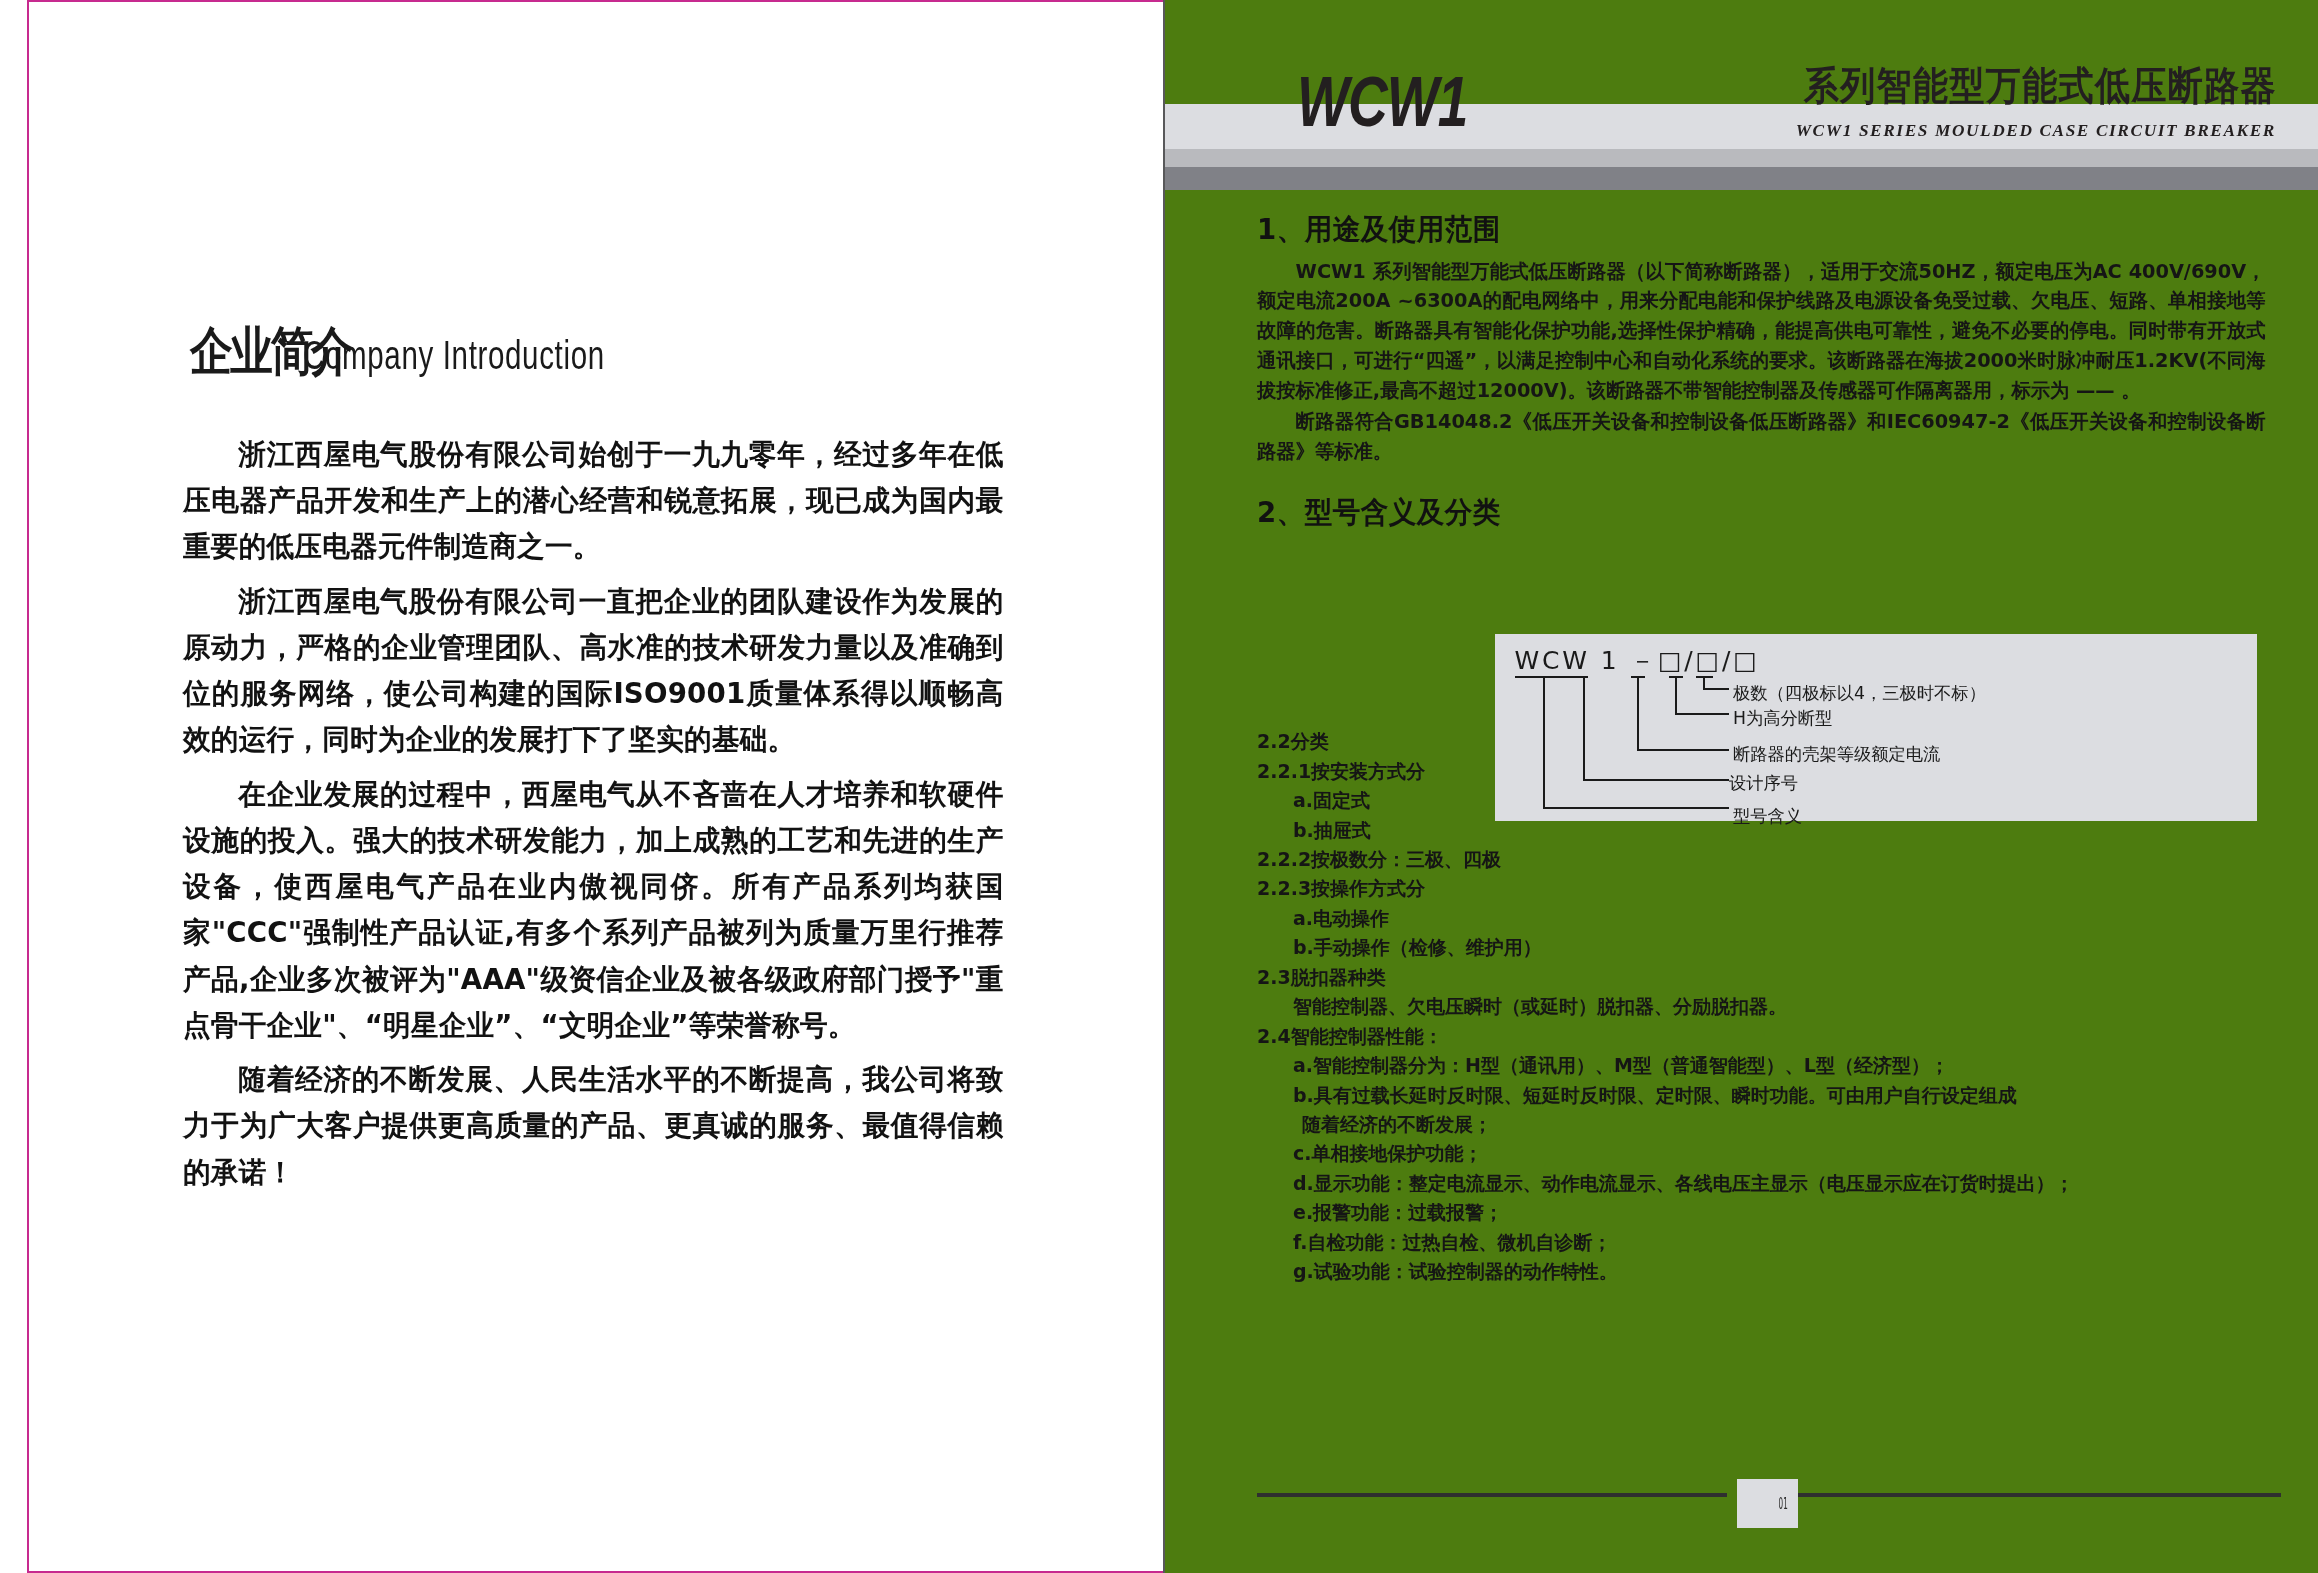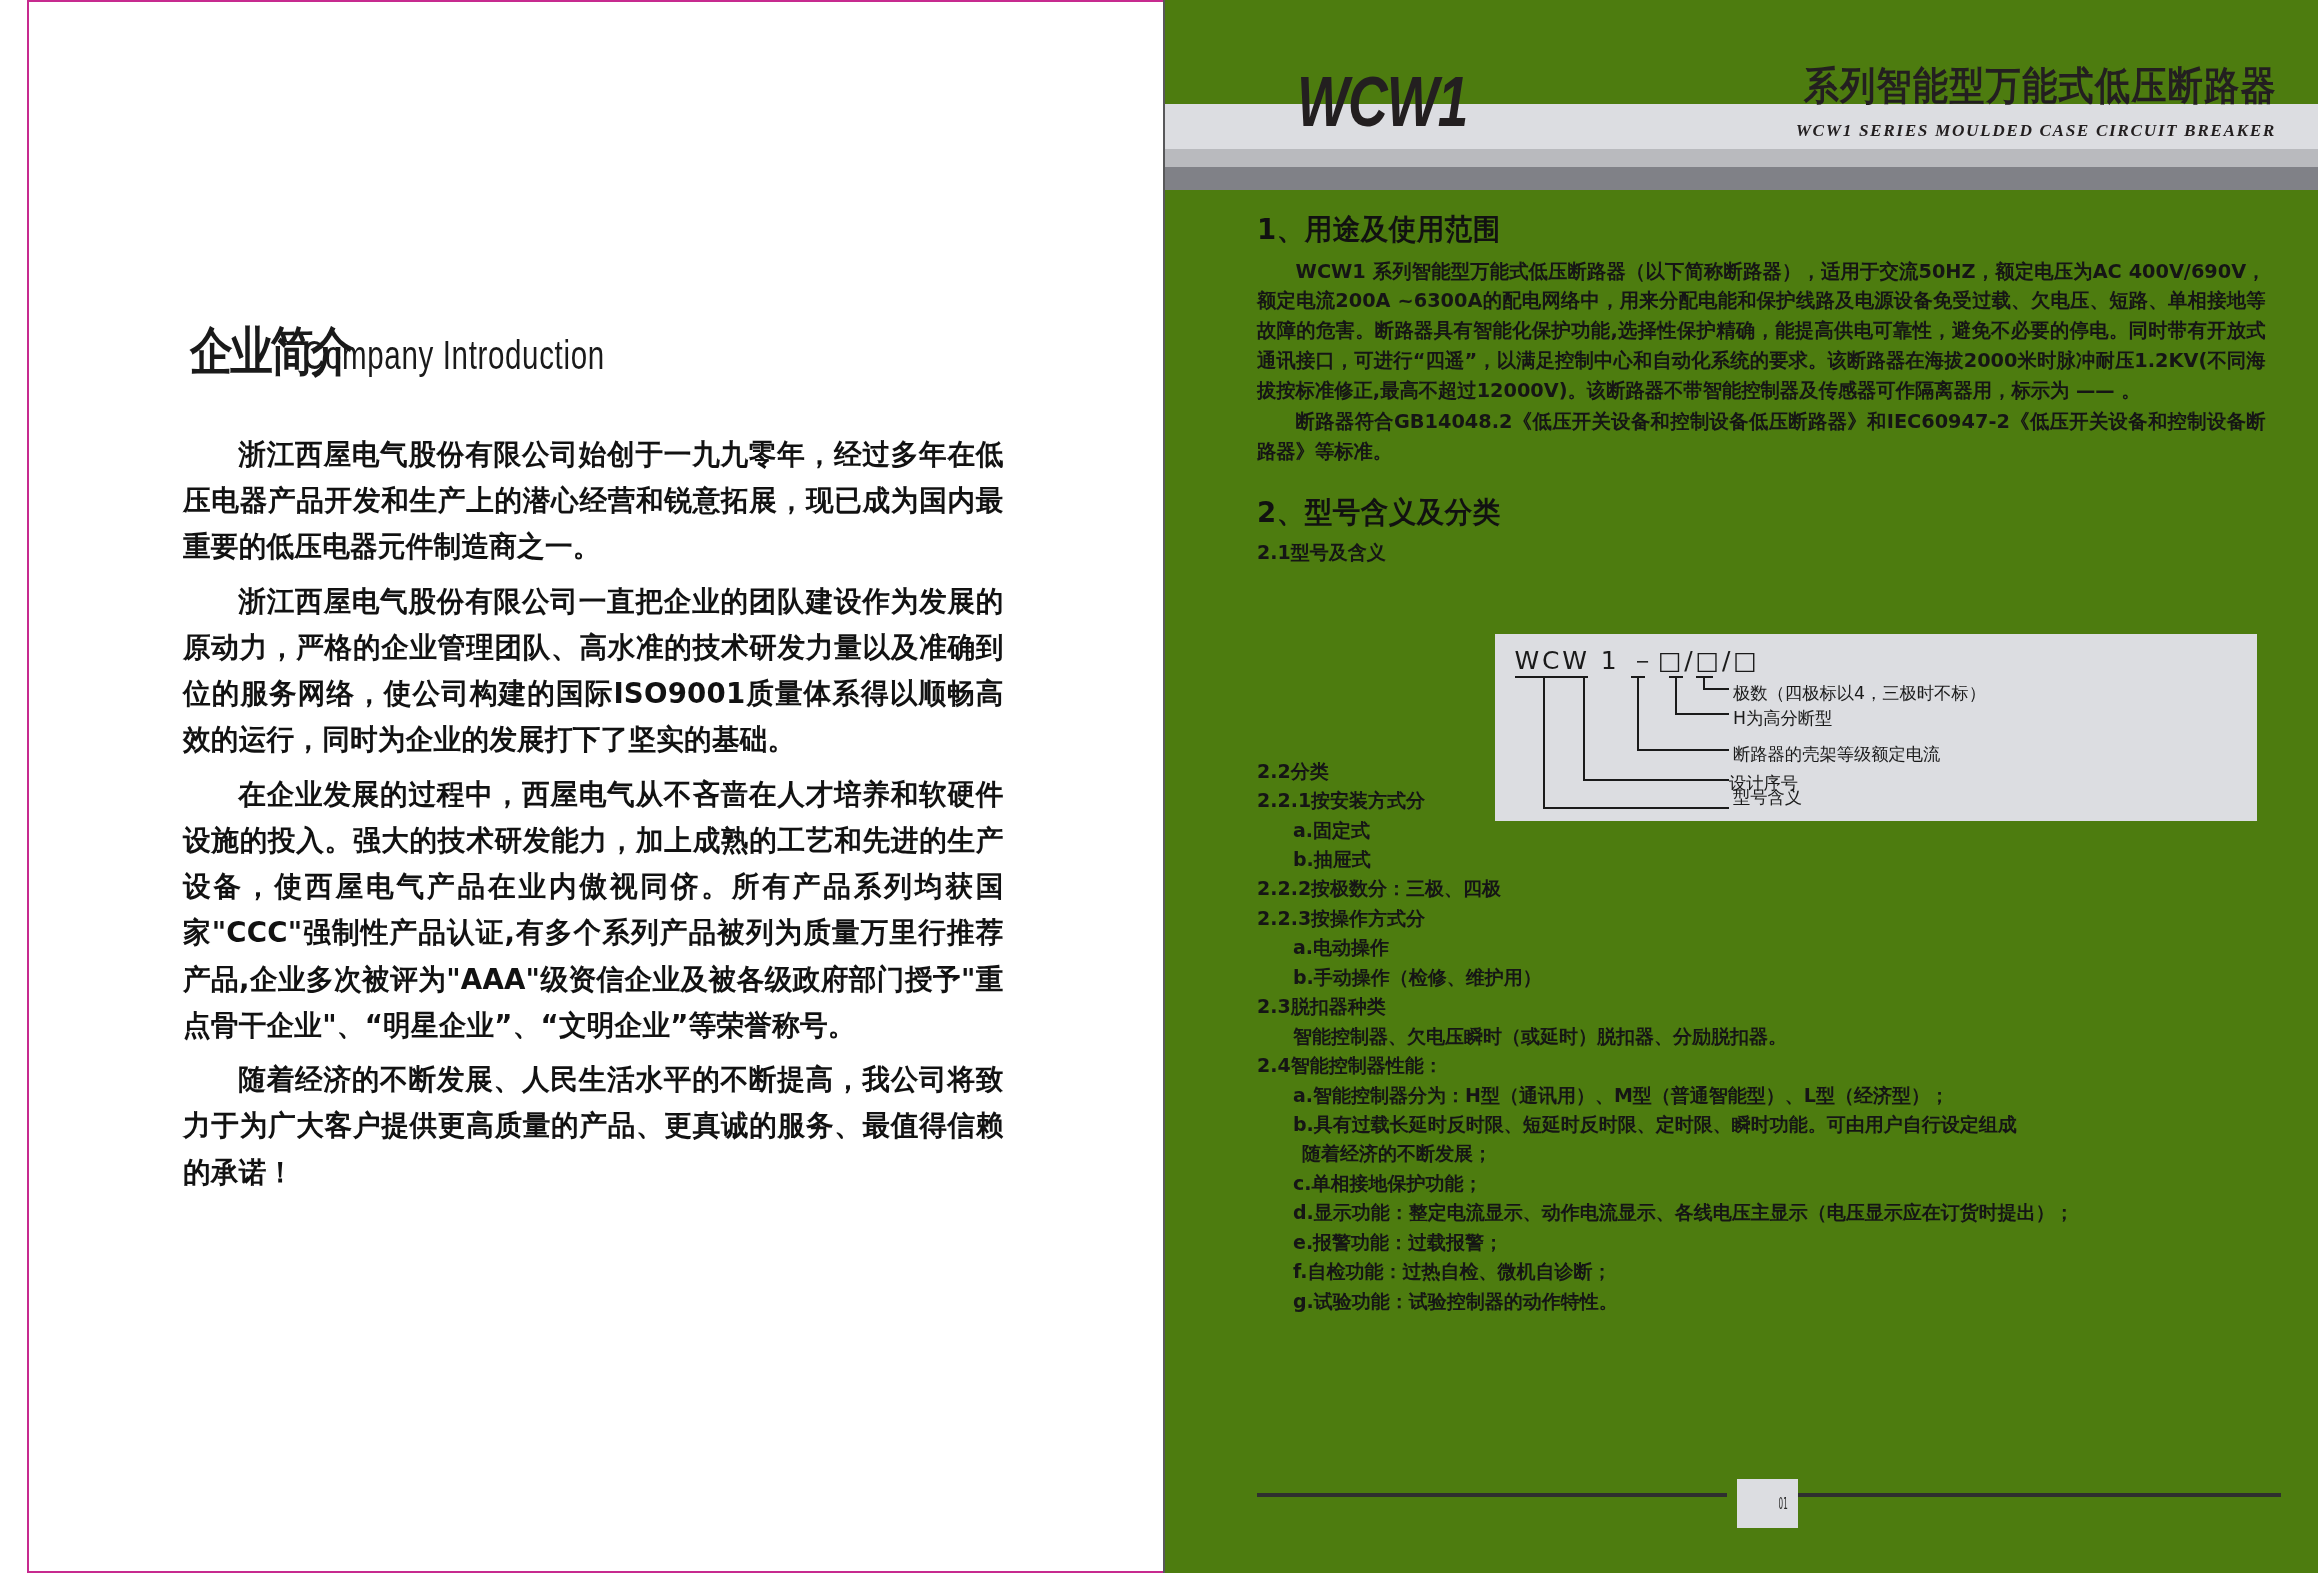--- a/index.html
+++ b/index.html
@@ -315,21 +315,20 @@
       <div class="rp-en-sub">WCW1 SERIES MOULDED CASE CIRCUIT BREAKER</div>
     </div>
 
     <div class="rp-content">
 
       <h2 class="sec-head">1、用途及使用范围</h2>
       <p class="para">WCW1 系列智能型万能式低压断路器（以下简称断路器），适用于交流50HZ，额定电压为AC 400V/690V，额定电流200A ~6300A的配电网络中，用来分配电能和保护线路及电源设备免受过载、欠电压、短路、单相接地等故障的危害。断路器具有智能化保护功能,选择性保护精确，能提高供电可靠性，避免不必要的停电。同时带有开放式通讯接口，可进行“四遥”，以满足控制中心和自动化系统的要求。该断路器在海拔2000米时脉冲耐压1.2KV(不同海拔按标准修正,最高不超过12000V)。该断路器不带智能控制器及传感器可作隔离器用，标示为 —— 。</p>
       <p class="para">断路器符合GB14048.2《低压开关设备和控制设备低压断路器》和IEC60947-2《低压开关设备和控制设备断路器》等标准。</p>
 
       <h2 class="sec-head sec2-head">2、型号含义及分类</h2>
-      <div class="sub-head">2.1型号及含义</div>
 
       <div style="height:187px"></div>
 
       <div class="sub-head">2.2分类</div>
       <div class="sub-head">2.2.1按安装方式分</div>
       <div class="list-item indent-1">a.固定式</div>
       <div class="list-item indent-1">b.抽屉式</div>
       <div class="sub-head">2.2.2按极数分：三极、四极</div>
       <div class="sub-head">2.2.3按操作方式分</div>
       <div class="list-item indent-1">a.电动操作</div>
@@ -381,17 +380,17 @@
         <path d="M 190 92 L 190 312 L 500 312"></path>
 
         <path d="M 105 92 L 105 372 L 500 372"></path>
       </g>
     </svg>
 
     <div class="mlabel" style="left:238px; top:47px;">极数（四极标以4，三极时不标）</div>
     <div class="mlabel" style="left:238px; top:72px;">H为高分断型</div>
     <div class="mlabel" style="left:238px; top:108px;">断路器的壳架等级额定电流</div>
     <div class="mlabel" style="left:234px; top:137px;">设计序号</div>
-    <div class="mlabel" style="left:238px; top:151px;">型号含义</div>
+    <div class="mlabel" style="left:238px; top:170px;">型号含义</div>
   </div>
 
 </div>
 
 
 </body></html>

